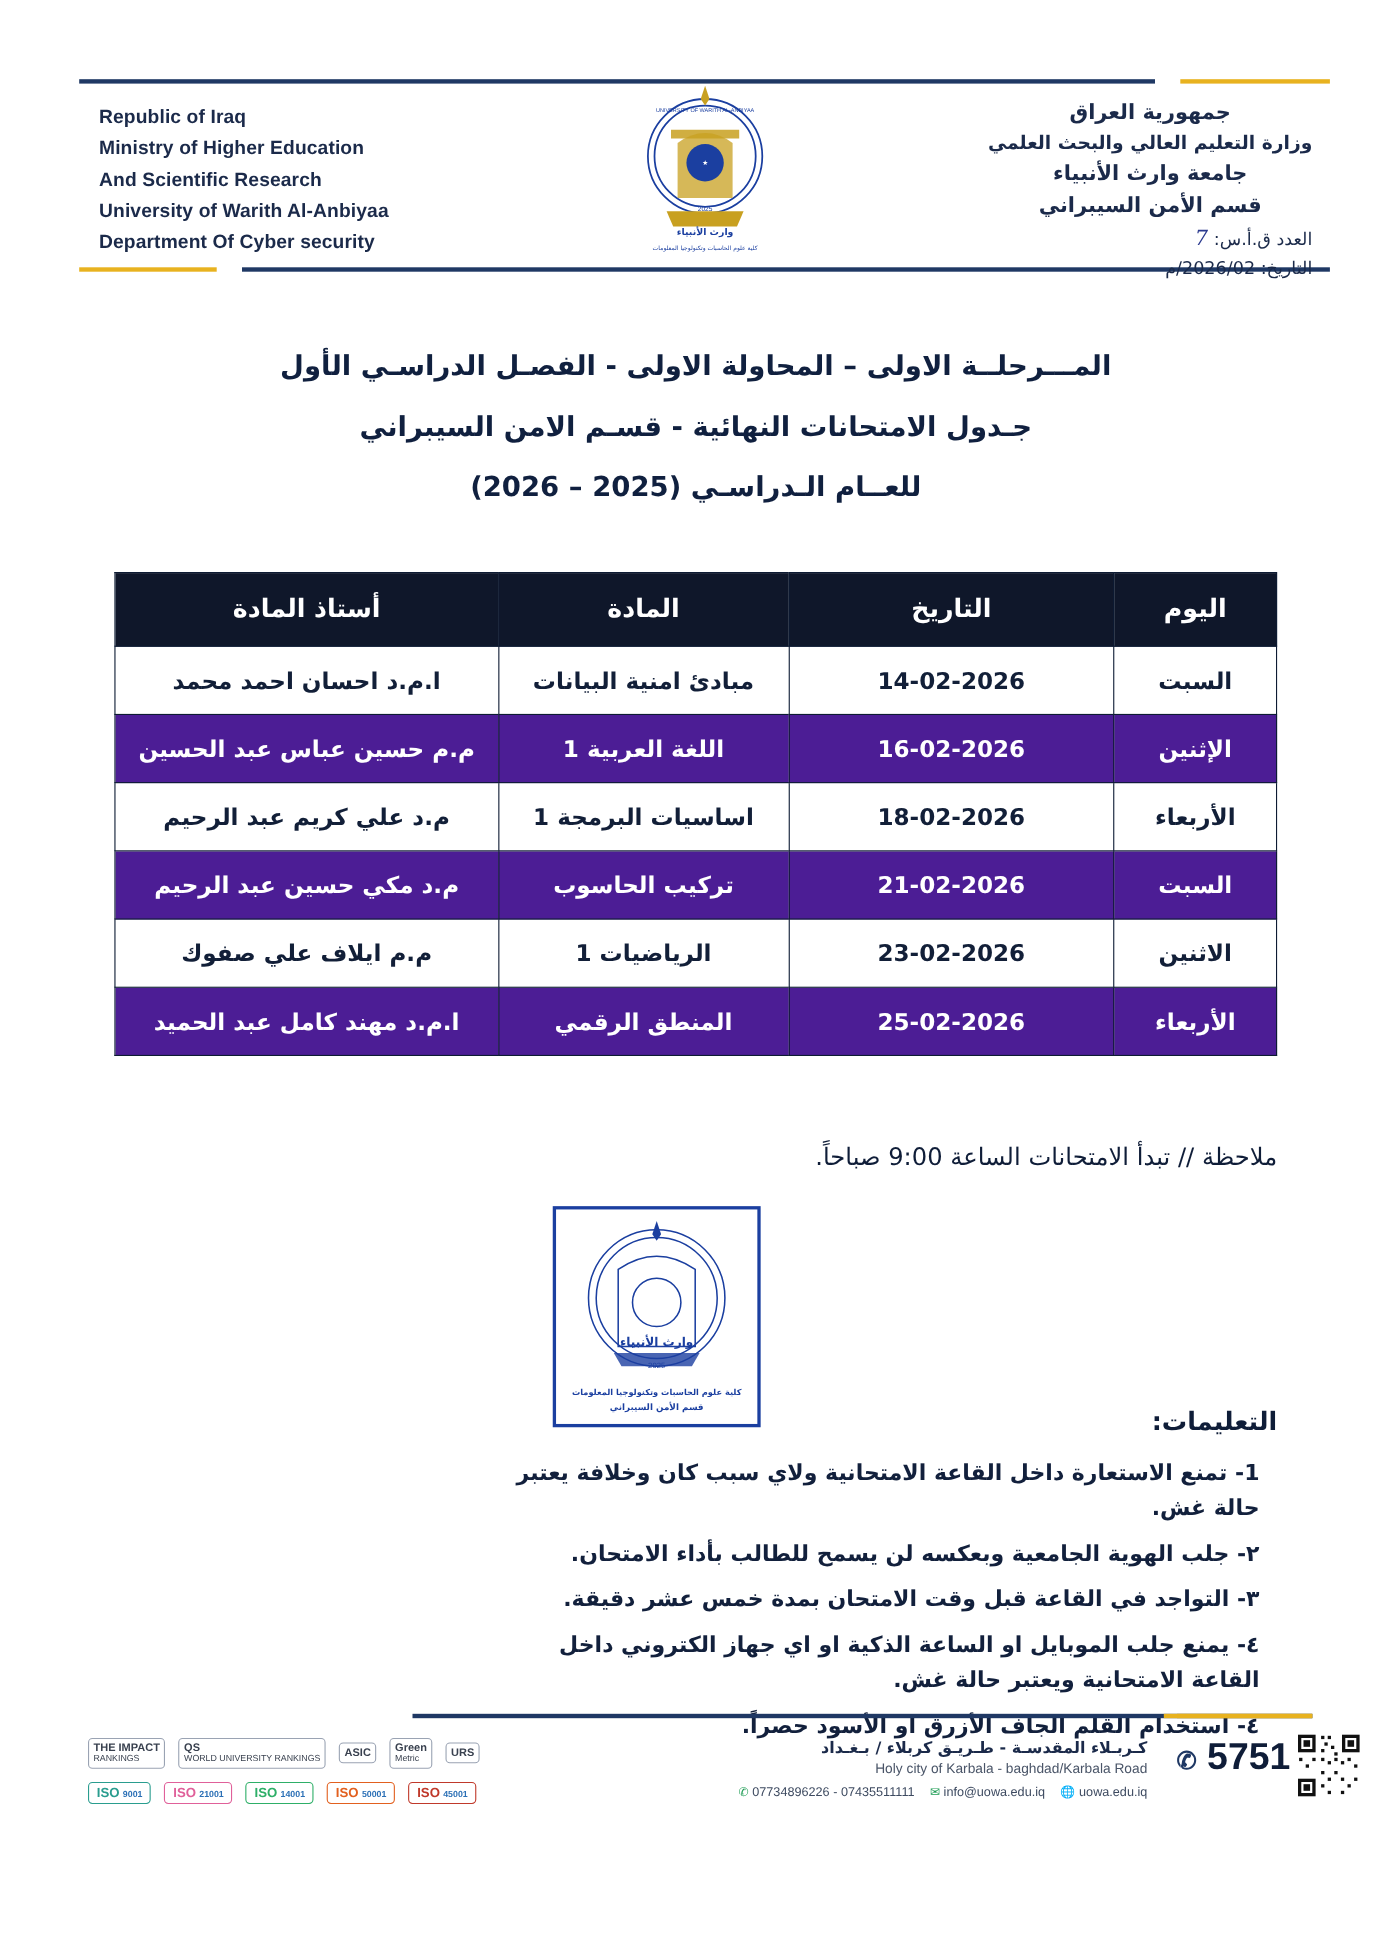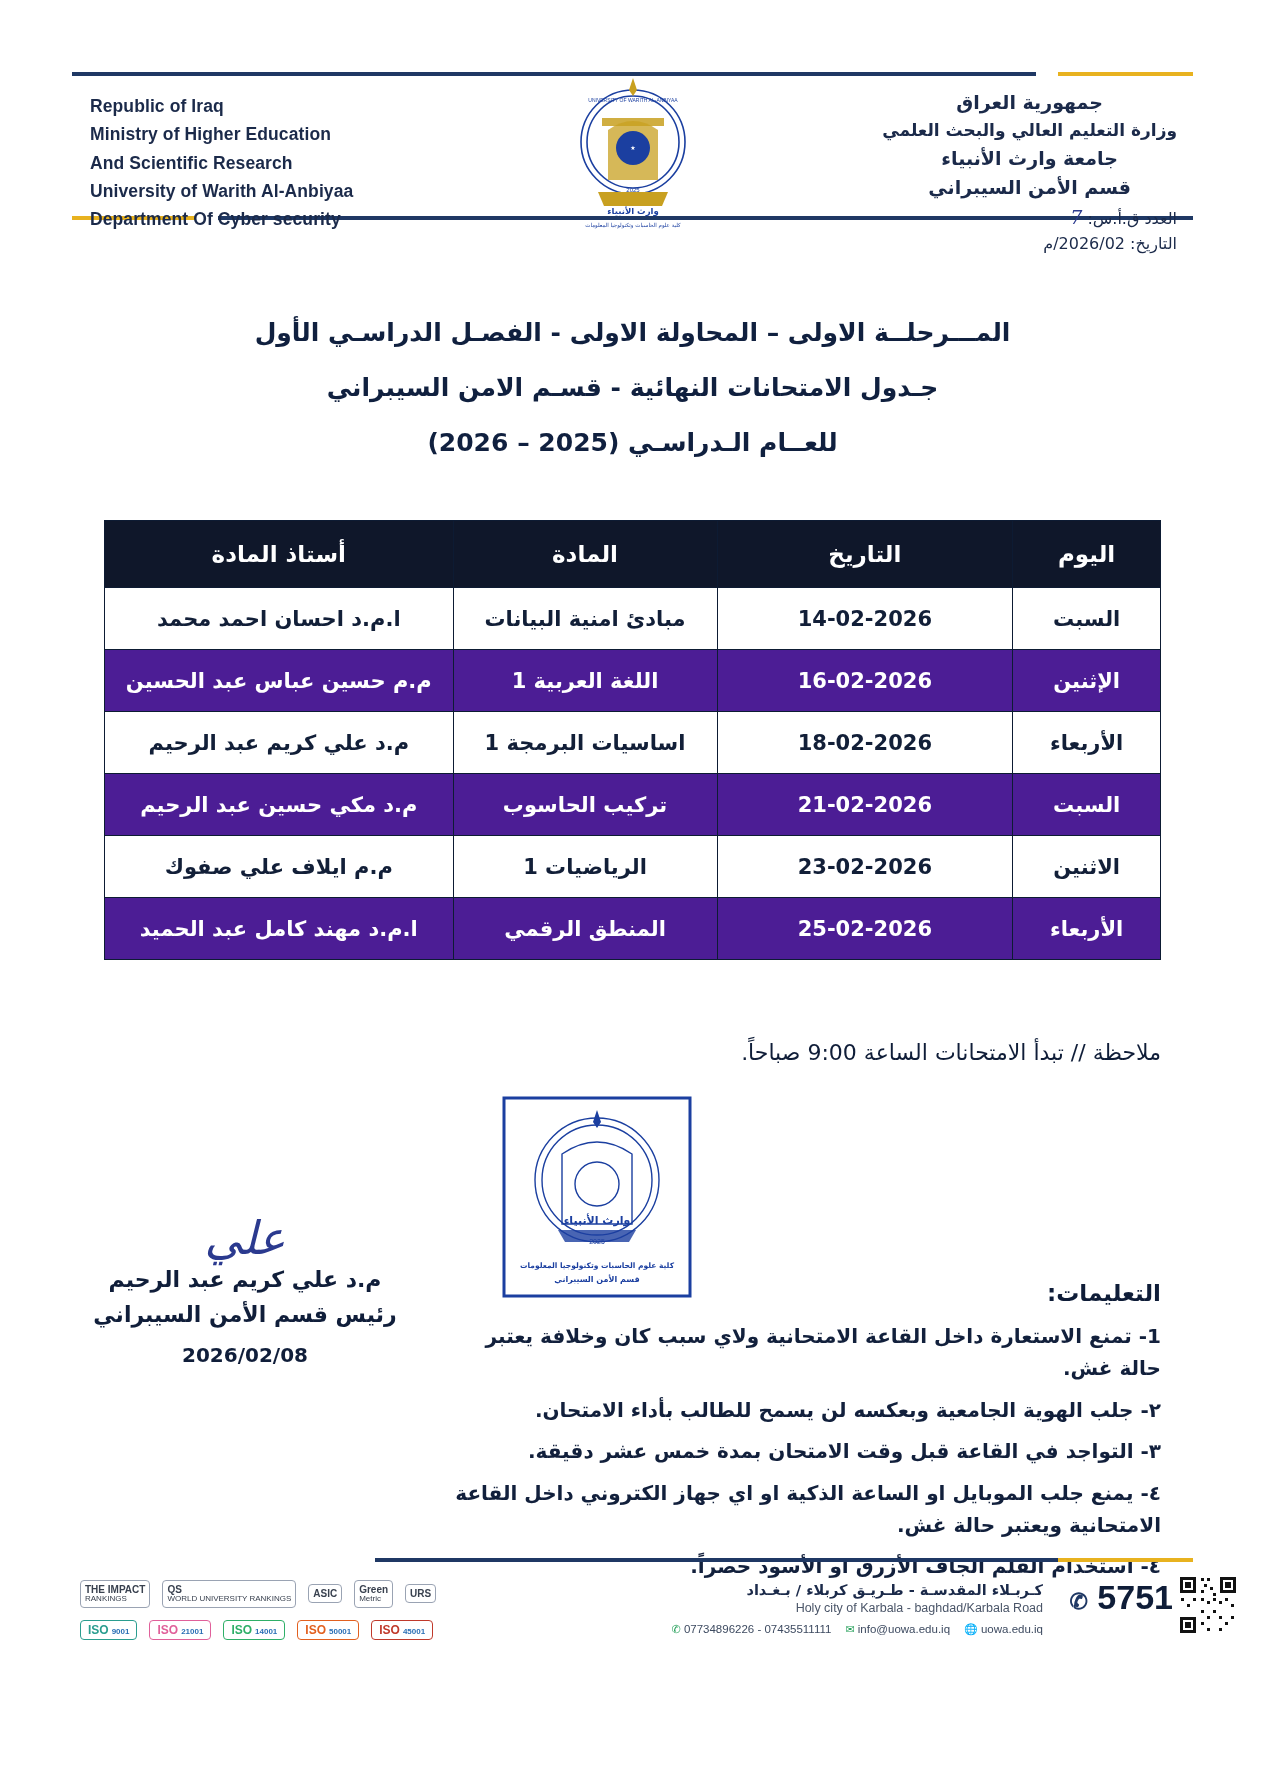--- a/index.html
+++ b/index.html
@@ -20,22 +20,22 @@
     width: 1265px;
     height: 1775px;
     box-sizing: border-box;
   }
 
   
   .header {
     position: absolute;
     top: 72px;
     left: 72px;
-    right: 72px;
-    height: 148px;
+    right: 56px;
+    height: 175px;
   }
   .header-rules {
     position: absolute;
     top: 0;
     left: 0;
     right: 0;
     height: 100%;
   }
   .rule {
     position: absolute;
@@ -211,21 +211,21 @@
     direction: rtl;
     text-align: right;
   }
   .instructions h3 {
     margin: 0 0 14px 0;
     font-size: 23px;
     font-weight: bold;
     color: #0f1d38;
   }
   .instructions ol {
-    margin: 0;
+    margin: 16px;
     padding: 0;
     list-style: none;
   }
   .instructions li {
     font-size: 20px;
     line-height: 1.62;
     color: #12203c;
     margin-bottom: 9px;
     font-weight: bold;
   }
@@ -483,26 +483,20 @@
       <path d="M99 18 L103 30 L99 36 L95 30 Z" fill="#1b3fa0"></path>
       <path d="M64 62 q35 -24 70 0 v70 h-70 z" fill="none" stroke="#1b3fa0" stroke-width="1.4"></path>
       <path d="M60 138 h78 l-7 12 h-64 z" fill="#1b3fa0" opacity="0.8"></path>
       <text x="99" y="132" text-anchor="middle" font-family="DejaVu Sans" font-size="11" fill="#1b3fa0" font-weight="bold">وارث الأنبياء</text>
       <text x="99" y="152" text-anchor="middle" font-family="Liberation Sans" font-size="7" fill="#1b3fa0">2025</text>
       <text x="99" y="176" text-anchor="middle" font-family="DejaVu Sans" font-size="7.5" fill="#1b3fa0" font-weight="bold">كلية علوم الحاسبات وتكنولوجيا المعلومات</text>
       <text x="99" y="190" text-anchor="middle" font-family="DejaVu Sans" font-size="8" fill="#1b3fa0" font-weight="bold">قسم الأمن السيبراني</text>
     </svg>
   </div>
 
-  <div class="signature">
-    <div class="sign-mark">علي</div>
-    <div class="name">م.د علي كريم عبد الرحيم</div>
-    <div class="role">رئيس قسم الأمن السيبراني</div>
-    <div class="date">2026/02/08</div>
-  </div>
 
   <div class="instructions">
     <h3>التعليمات:</h3>
     <ol>
       <li>1- تمنع الاستعارة داخل القاعة الامتحانية ولاي سبب كان وخلافة يعتبر حالة غش.</li>
       <li>٢- جلب الهوية الجامعية وبعكسه لن يسمح للطالب بأداء الامتحان.</li>
       <li>٣- التواجد في القاعة قبل وقت الامتحان بمدة خمس عشر دقيقة.</li>
       <li>٤- يمنع جلب الموبايل او الساعة الذكية او اي جهاز الكتروني داخل القاعة الامتحانية ويعتبر حالة غش.</li>
       <li>٤- استخدام القلم الجاف الأزرق او الأسود حصراً.</li>
     </ol>

